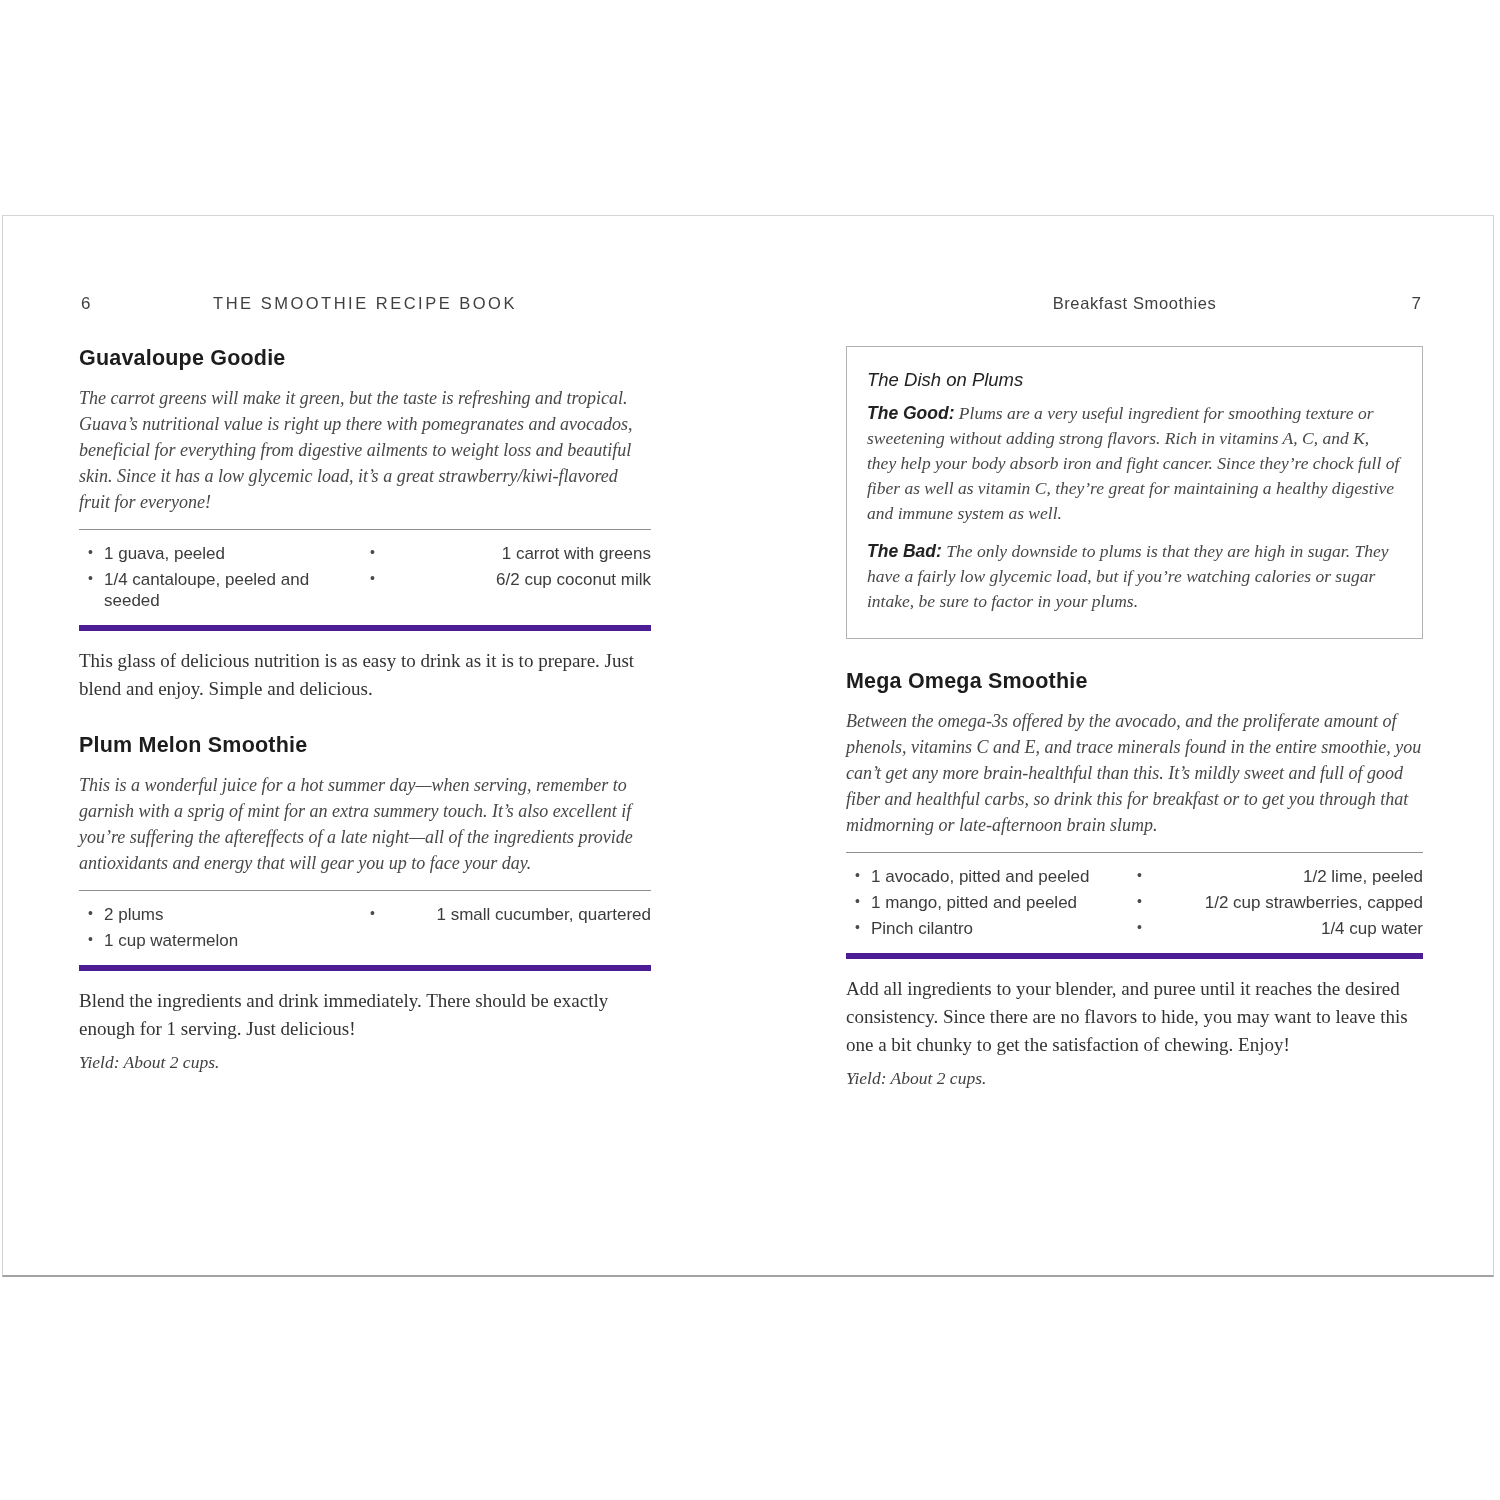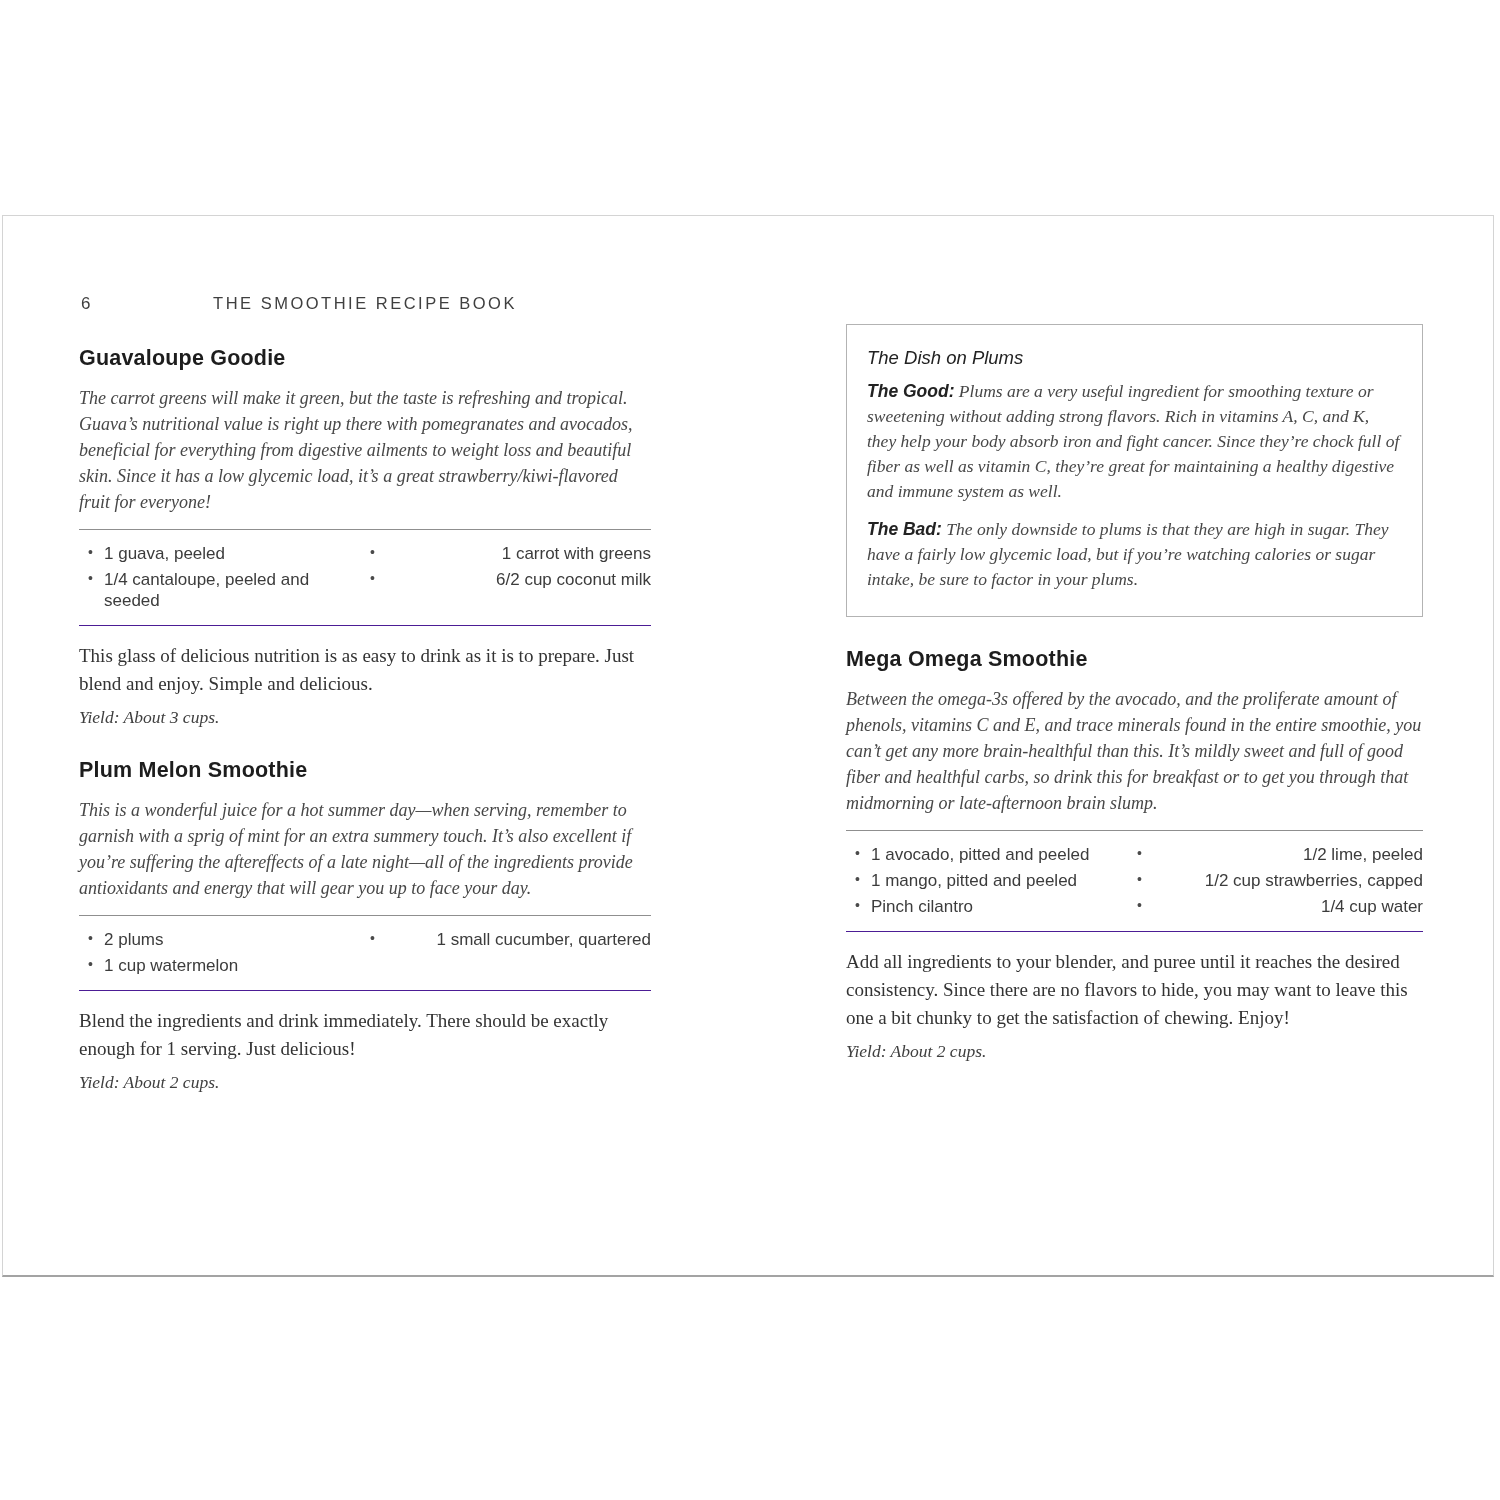--- a/index.html
+++ b/index.html
@@ -63,21 +63,21 @@
   .intro {
     font-family: "Liberation Serif", serif;
     font-style: italic;
     font-size: 18px;
     line-height: 26px;
     color: #474747;
     margin: 14px 0 0;
   }
   .ing-block {
     border-top: 1px solid #8f8f8f;
-    border-bottom: 1px solid #4c1d95;
+    border-bottom: 6px solid #4c1d95;
     margin-top: 14px;
     padding: 13px 0 14px;
     display: flex;
   }
   .ing-col1 { width: 282px; box-sizing: border-box; }
   .ing-col2 { flex: 1; text-align: right; }
   ul.ing {
     list-style: none;
     margin: 0;
     padding: 0;
@@ -165,21 +165,20 @@
       </div>
       <div class="ing-col2">
         <ul class="ing">
           <li>1 carrot with greens</li>
           <li>6/2 cup coconut milk</li>
         </ul>
       </div>
     </div>
 
     <p class="instructions">This glass of delicious nutrition is as easy to drink as it is to prepare. Just blend and enjoy. Simple and delicious.</p>
-    <p class="yield">Yield: About 3 cups.</p>
 
     <h2 class="recipe-title">Plum Melon Smoothie</h2>
     <p class="intro">This is a wonderful juice for a hot summer day—when serving, remember to garnish with a sprig of mint for an extra summery touch. It’s also excellent if you’re suffering the aftereffects of a late night—all of the ingredients provide antioxidants and energy that will gear you up to face your day.</p>
 
     <div class="ing-block">
       <div class="ing-col1">
         <ul class="ing">
           <li>2 plums</li>
           <li>1 cup watermelon</li>
         </ul>
@@ -191,20 +190,24 @@
       </div>
     </div>
 
     <p class="instructions">Blend the ingredients and drink immediately. There should be exactly enough for 1 serving. Just delicious!</p>
     <p class="yield">Yield: About 2 cups.</p>
 
   </div>
 
   <div class="page-col right-col">
 
+    <div class="page-header">
+      <div class="running-head serifless">Breakfast Smoothies</div>
+      <span class="folio folio-right">7</span>
+    </div>
 
     <div class="sidebar-box">
       <h3 class="sidebar-title">The Dish on Plums</h3>
       <p class="sidebar-para"><span class="sidebar-label">The Good:</span> <span>Plums are a very useful ingredient for smoothing texture or sweetening without adding strong flavors. Rich in vitamins A, C, and K, they help your body absorb iron and fight cancer. Since they’re chock full of fiber as well as vitamin C, they’re great for maintaining a healthy digestive and immune system as well.</span></p>
       <p class="sidebar-para last"><span class="sidebar-label">The Bad:</span> <span>The only downside to plums is that they are high in sugar. They have a fairly low glycemic load, but if you’re watching calories or sugar intake, be sure to factor in your plums.</span></p>
     </div>
 
     <h2 class="recipe-title">Mega Omega Smoothie</h2>
     <p class="intro">Between the omega-3s offered by the avocado, and the proliferate amount of phenols, vitamins C and E, and trace minerals found in the entire smoothie, you can’t get any more brain-healthful than this. It’s mildly sweet and full of good fiber and healthful carbs, so drink this for breakfast or to get you through that midmorning or late-afternoon brain slump.</p>
 

